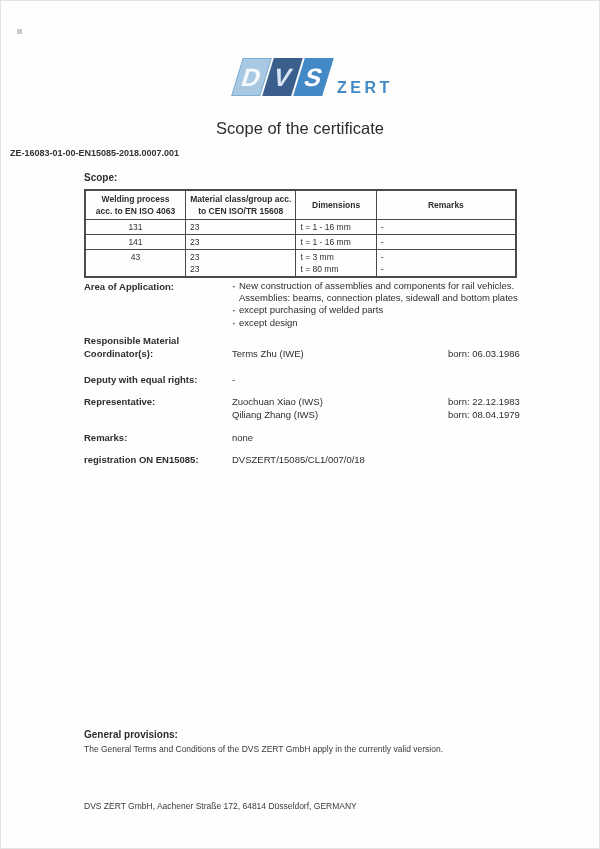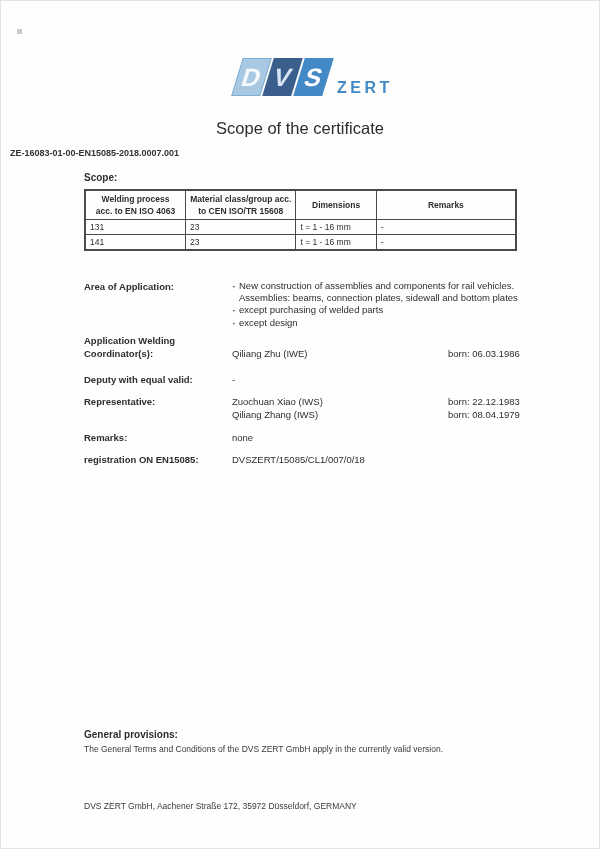--- a/index.html
+++ b/index.html
@@ -32,21 +32,21 @@
            font-size:9px;font-weight:600;color:#333;padding-left:9px;}
 
   
   .scope-label{position:absolute;left:83px;top:171px;font-size:10px;font-weight:700;}
   .scope-table{position:absolute;left:83px;top:188px;width:433px;border-collapse:collapse;
                font-size:8.5px;color:#2e2e2e;table-layout:fixed;}
   .scope-table,.scope-table th,.scope-table td{border:1px solid #4a4a4a;}
   .scope-table{border-width:2px;}
   .scope-table th{font-weight:700;text-align:center;padding:2px 3px;line-height:12px;}
   .scope-table td{padding:1px 4px;line-height:12px;vertical-align:top;}
-  .scope-table td.c{text-align:left;}
+  .scope-table td.c{text-align:center;}
   .col1{width:100px;} .col2{width:110px;} .col3{width:80px;} .col4{width:139px;}
 
   
   .row{position:absolute;left:83px;width:450px;font-size:9.5px;line-height:13px;}
   .lbl{position:absolute;left:0;top:0;width:145px;font-weight:700;}
   .val{position:absolute;left:148px;top:0;}
   .born{position:absolute;left:364px;top:0;white-space:nowrap;}
   .l2{top:13px;}
   .bullets{position:absolute;left:145px;top:0;width:300px;}
   .bullet-item{display:flex;}
@@ -117,20 +117,29 @@
         <td class="c">131</td>
         <td>23</td>
         <td>t = 1 - 16 mm</td>
         <td>-</td>
       </tr>
       <tr>
         <td class="c">141</td>
         <td>23</td>
         <td>t = 1 - 16 mm</td>
         <td>-</td>
+      </tr>
+      <tr>
+        <td class="c">43</td>
+        <td class="pre">23
+23</td>
+        <td class="pre">t = 3 mm
+t = 80 mm</td>
+        <td class="pre">-
+-</td>
       </tr>
     </tbody>
   </table>
 
   <div class="row" style="top:279px">
     <div class="lbl">Area of Application:</div>
     <div class="bullets">
       <div class="bullet-item">
         <span class="dot">·</span>
         <span class="btext pre">New construction of assemblies and components for rail vehicles.
@@ -141,28 +150,28 @@
         <span class="btext pre">except purchasing of welded parts</span>
       </div>
       <div class="bullet-item">
         <span class="dot">·</span>
         <span class="btext pre">except design</span>
       </div>
     </div>
   </div>
 
   <div class="row" style="top:333px">
-    <div class="lbl pre">Application Welding
+    <div class="lbl pre">Responsible Material
 Coordinator(s):</div>
-    <div class="val l2">Qiliang Zhu (IWE)</div>
+    <div class="val l2">Terms Zhu (IWE)</div>
     <div class="born l2">born: 06.03.1986</div>
   </div>
 
   <div class="row" style="top:372px">
-    <div class="lbl">Deputy with equal valid:</div>
+    <div class="lbl">Deputy with equal rights:</div>
     <div class="val">-</div>
   </div>
 
   <div class="row" style="top:394px">
     <div class="lbl">Representative:</div>
     <div class="val">
       <div>Zuochuan Xiao (IWS)</div>
       <div>Qiliang Zhang (IWS)</div>
     </div>
     <div class="born">
@@ -179,16 +188,16 @@
   <div class="row" style="top:452px">
     <div class="lbl" style="white-space:nowrap">registration ON EN15085:</div>
     <div class="val">DVSZERT/15085/CL1/007/0/18</div>
   </div>
 
   <div class="general">
     <div class="glabel">General provisions:</div>
     <div>The General Terms and Conditions of the DVS ZERT GmbH apply in the currently valid version.</div>
   </div>
 
-  <div class="footer-address">DVS ZERT GmbH, Aachener Straße 172, 35972 Düsseldorf, GERMANY</div>
+  <div class="footer-address">DVS ZERT GmbH, Aachener Straße 172, 64814 Düsseldorf, GERMANY</div>
 
 
 </div>
 
 </body></html>

